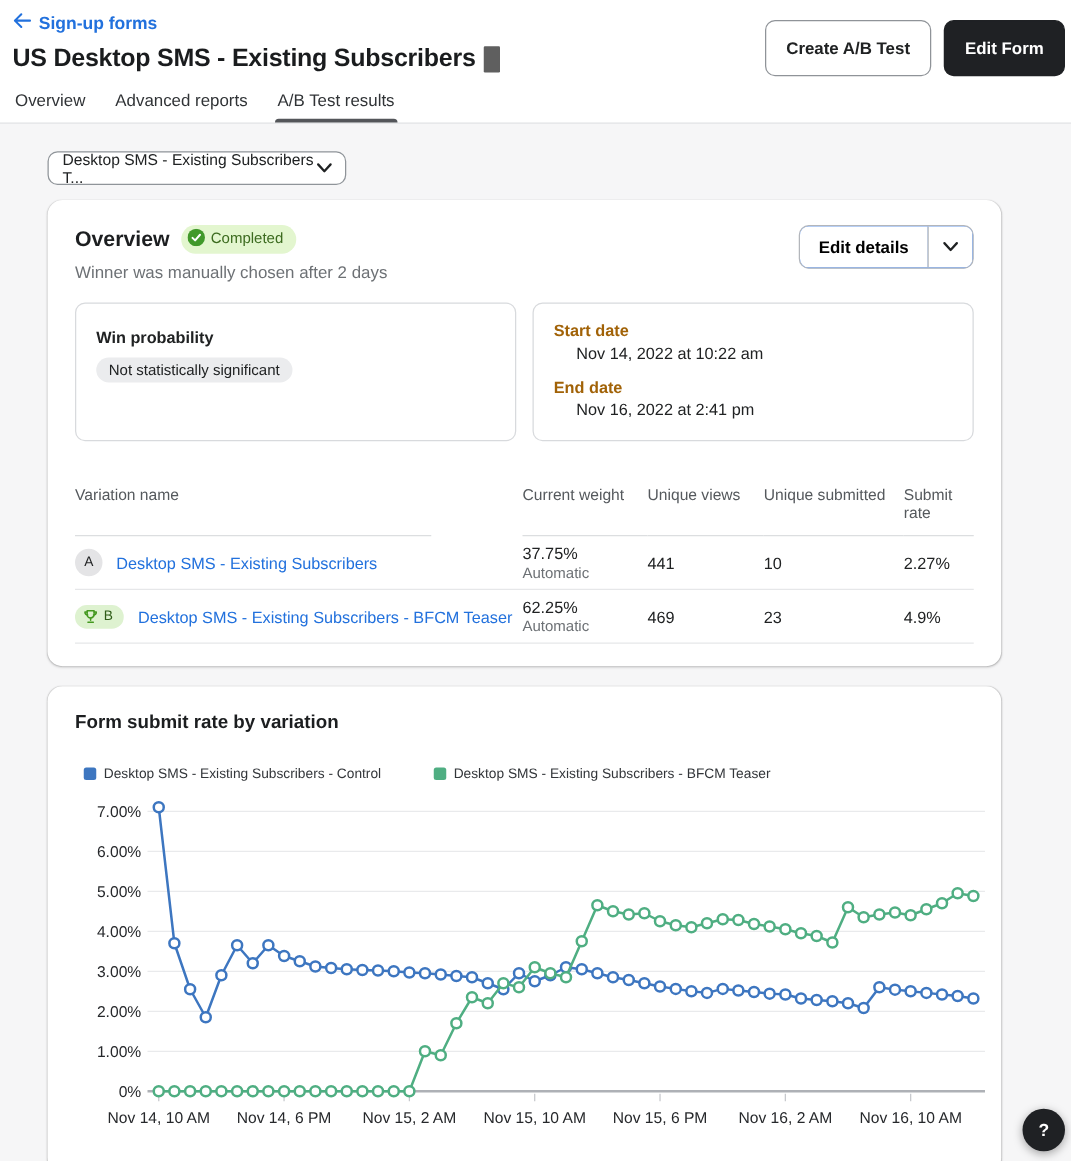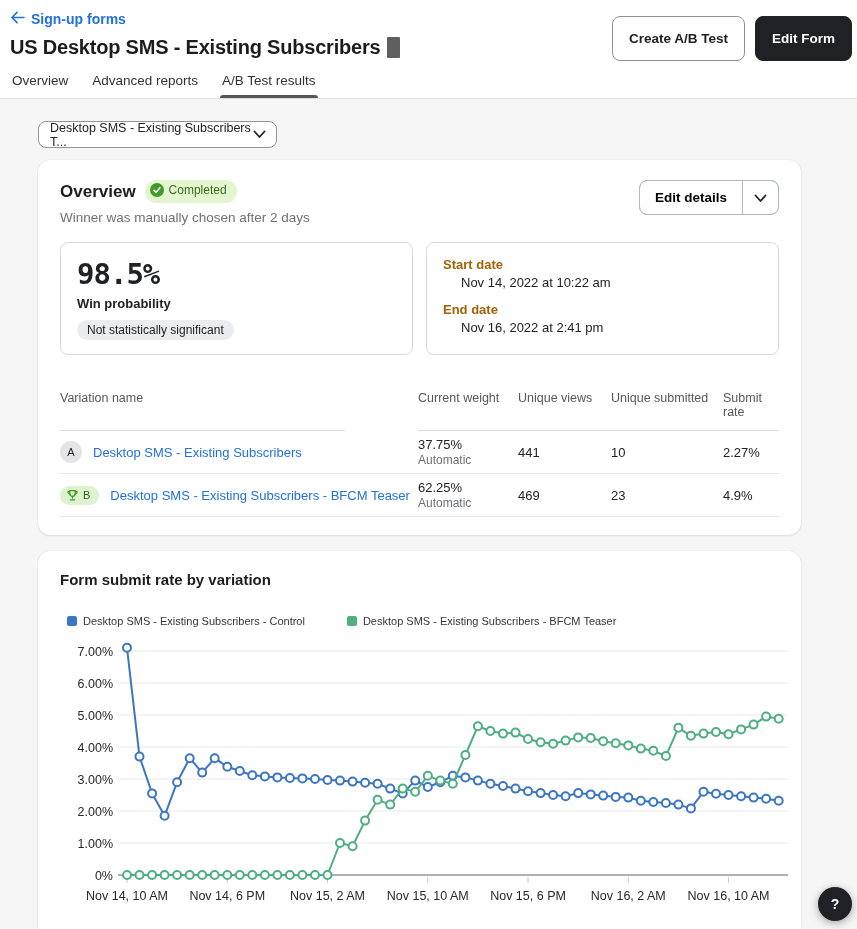--- a/index.html
+++ b/index.html
@@ -135,21 +135,20 @@
         <div class="split-caret">
           <span><svg width="13" height="9" viewBox="0 0 13 9">
                 <path d="M1.5 1.5 L6.5 7 L11.5 1.5" stroke="#202223" stroke-width="1.8" fill="none" stroke-linecap="round" stroke-linejoin="round"></path>
               </svg></span>
         </div>
       </div>
     </div>
 
     <div class="stat-boxes">
       <div class="stat-box">
-        <div class="big-number">98.5%</div>
         <div class="stat-label">Win probability</div>
         <span class="pill-neutral">Not statistically significant</span>
       </div>
       <div class="stat-box">
         <div class="date-group">
           <div class="date-label">Start date</div>
           <div class="date-value">Nov 14, 2022 at 10:22 am</div>
         </div>
         <div class="date-group">
           <div class="date-label">End date</div>

